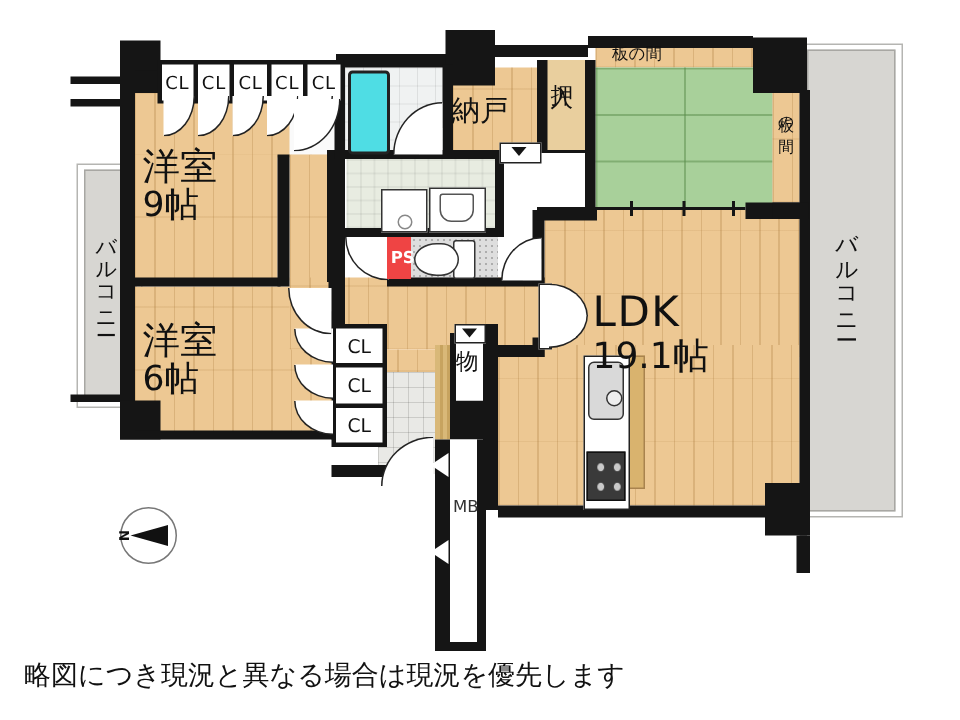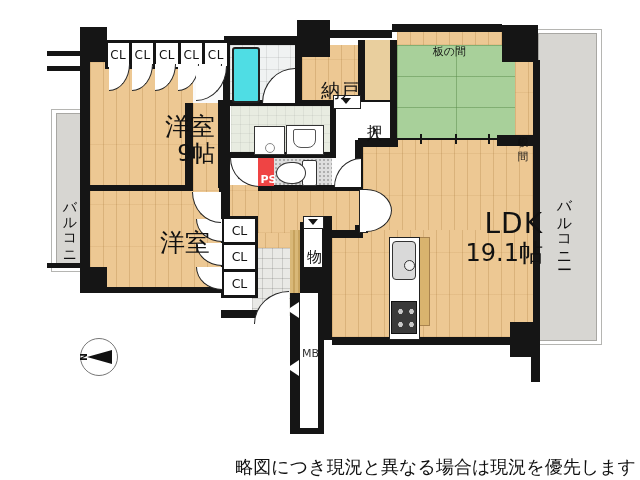--- a/index.html
+++ b/index.html
@@ -26,21 +26,21 @@
   .washfloor{position:absolute;background-color:#e8ece1;
         background-image:linear-gradient(rgba(0,0,0,.05) 1px,rgba(0,0,0,0) 1px),
         linear-gradient(90deg,rgba(0,0,0,.05) 1px,rgba(0,0,0,0) 1px);background-size:9px 9px;}
   .balc{position:absolute;background:#d7d6d2;border:1px solid #a8a7a3;}
   .balcframe{position:absolute;background:#fff;border:1px solid #b5b5b2;}
   .door{position:absolute;background:#fff;}
   .d-br{border-right:1.6px solid #222;border-bottom:1.6px solid #222;border-radius:0 0 100% 0;}
   .d-bl{border-left:1.6px solid #222;border-bottom:1.6px solid #222;border-radius:0 0 0 100%;}
   .d-tl{border-left:1.6px solid #222;border-top:1.6px solid #222;border-radius:100% 0 0 0;}
   .d-tr{border-right:1.6px solid #222;border-top:1.6px solid #222;border-radius:0 100% 0 0;}
-  .lbl{position:absolute;color:#111;text-align:right;white-space:nowrap;line-height:1.1;margin-top:16px;}
+  .lbl{position:absolute;color:#111;text-align:left;white-space:nowrap;line-height:1.1;}
   .vtext{writing-mode:vertical-rl;text-orientation:upright;letter-spacing:1px;}
   .clrow{position:absolute;display:flex;background:#151515;padding:2.5px;gap:3px;}
   .clrow>div{flex:1;background:#fff;display:flex;align-items:center;justify-content:center;
              font-size:12px;letter-spacing:.5px;}
   .clcol{position:absolute;display:flex;flex-direction:column;background:#151515;padding:3px;gap:3px;}
   .clcol>div{flex:1;background:#fff;display:flex;align-items:center;justify-content:center;font-size:12.5px;}
   .fix{position:absolute;background:#fff;border:1.5px solid #333;}
   .tri-l{position:absolute;width:0;height:0;border-top:8px solid transparent;
          border-bottom:8px solid transparent;border-right:12px solid #fff;}
   .vnotch{position:absolute;width:0;height:0;border-left:5px solid transparent;
@@ -196,20 +196,21 @@
   <div class="abs" style="left:404px;top:260px;width:9px;height:9px;background:#eee;border:1.2px solid #333;border-radius:50%;"></div>
   <div class="abs" style="left:391px;top:301px;width:24px;height:31px;background:#3a3a3a;border:1px solid #111;
        background-image:radial-gradient(#c9c9c9 2px,rgba(0,0,0,0) 2.5px);background-size:11px 13px;background-position:3px 3px;"></div>
 
   <div class="lbl" style="left:95px;top:97px;width:120px;">
     <div style="font-size:25px;">洋室</div>
     <div style="font-size:23px;">9帖</div>
   </div>
   <div class="lbl" style="left:95px;top:213px;width:115px;">
     <div style="font-size:25px;">洋室</div>
+    <div style="font-size:23px;">6帖</div>
   </div>
   <div class="lbl" style="left:395px;top:193px;width:148px;">
     <div style="font-size:28px;letter-spacing:1px;">LDK</div>
     <div style="font-size:24px;">19.1帖</div>
   </div>
   <div class="lbl" style="left:301px;top:64px;width:58px;font-size:19px;">納戸</div>
   <div class="lbl vtext" style="left:366px;top:44px;height:54px;font-size:15px;">押入</div>
   <div class="lbl" style="left:408px;top:30px;width:58px;font-size:11px;">板の間</div>
   <div class="lbl vtext" style="left:517px;top:70px;height:58px;font-size:10.5px;">板の間</div>
 

